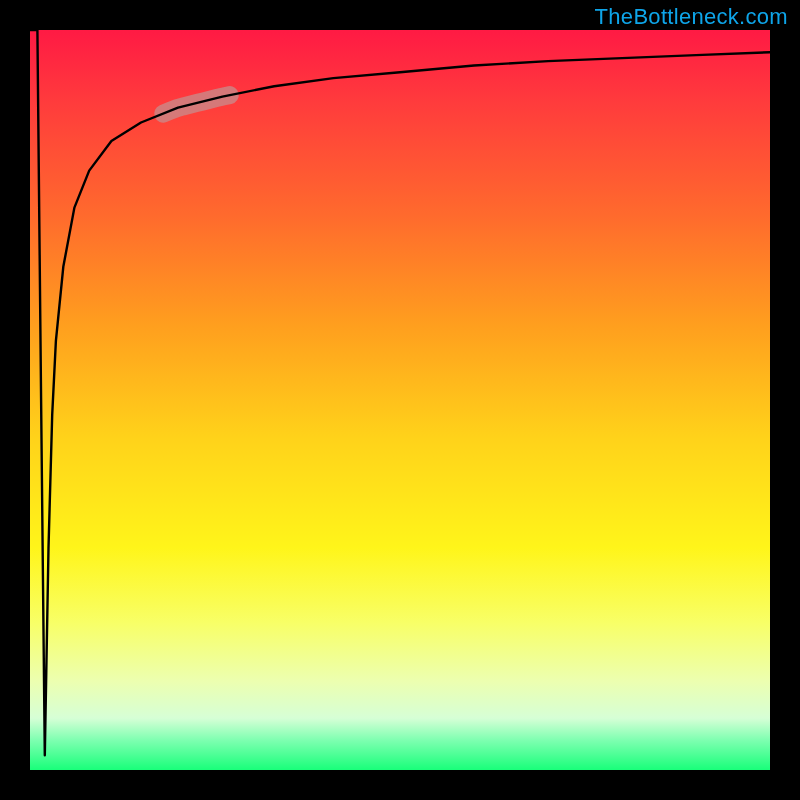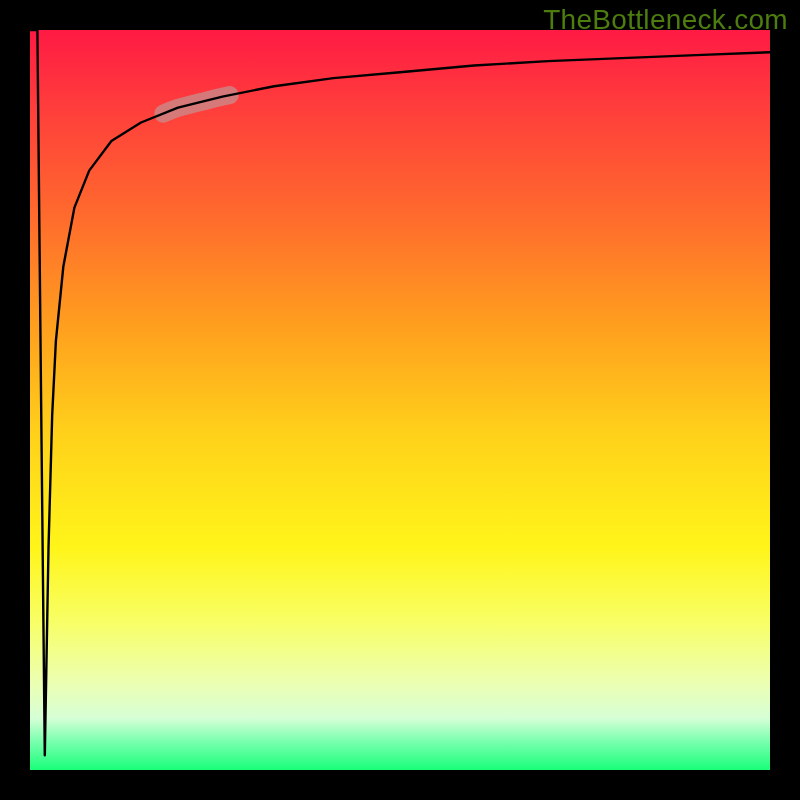--- a/index.html
+++ b/index.html
@@ -34,22 +34,22 @@
       #d6ffd6 93%,
       #7dffb0 96%,
       #19ff7a 100%
     );
   }
   .watermark {
     position: absolute;
     top: 4px;
     right: 12px;
     font-family: Arial, Helvetica, sans-serif;
-    font-size: 28px;
-    color: #4d7c0f;
+    font-size: 22px;
+    color: #0ea5e9;
     letter-spacing: 0.3px;
     user-select: none;
     text-align: right;
   }
   svg.curve-layer {
     position: absolute;
     left: 0;
     top: 0;
     width: 800px;
     height: 800px;

